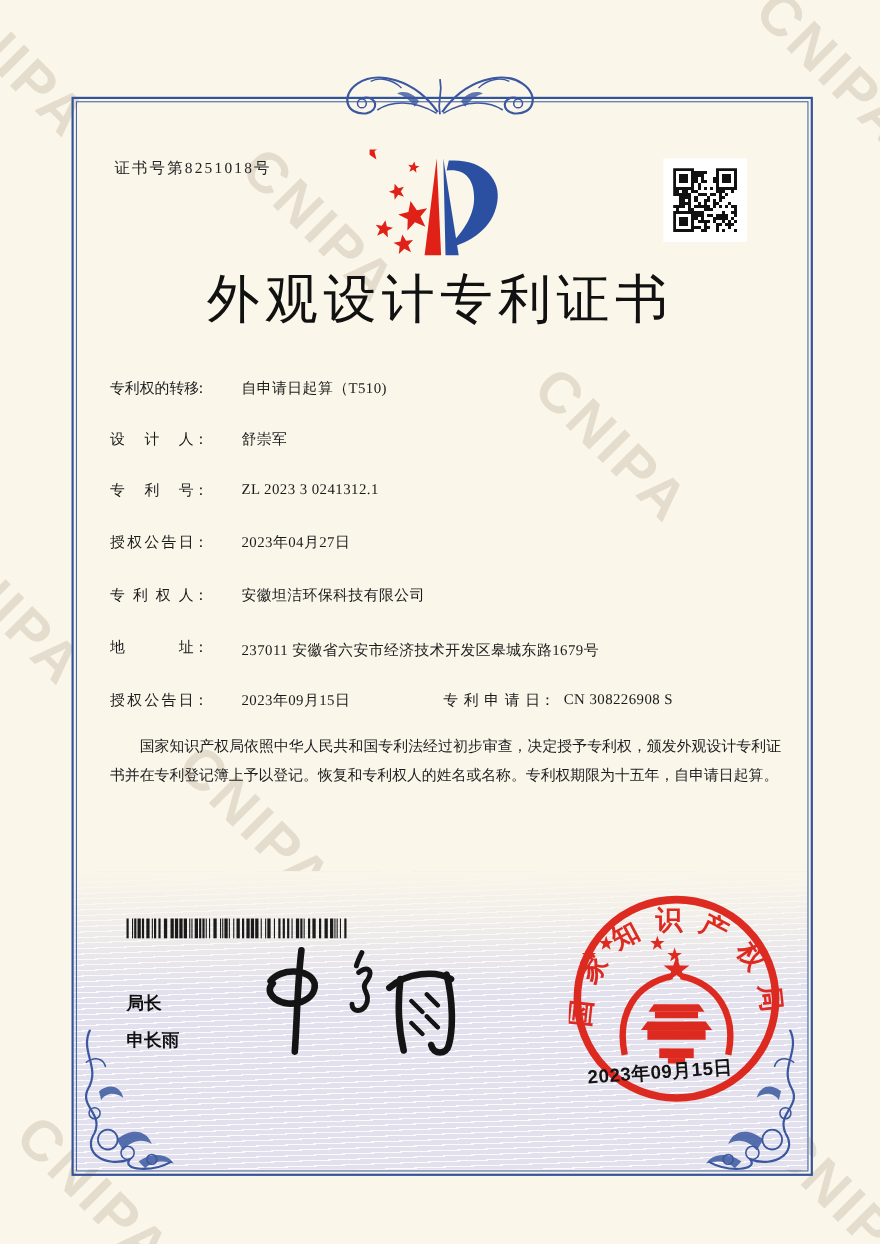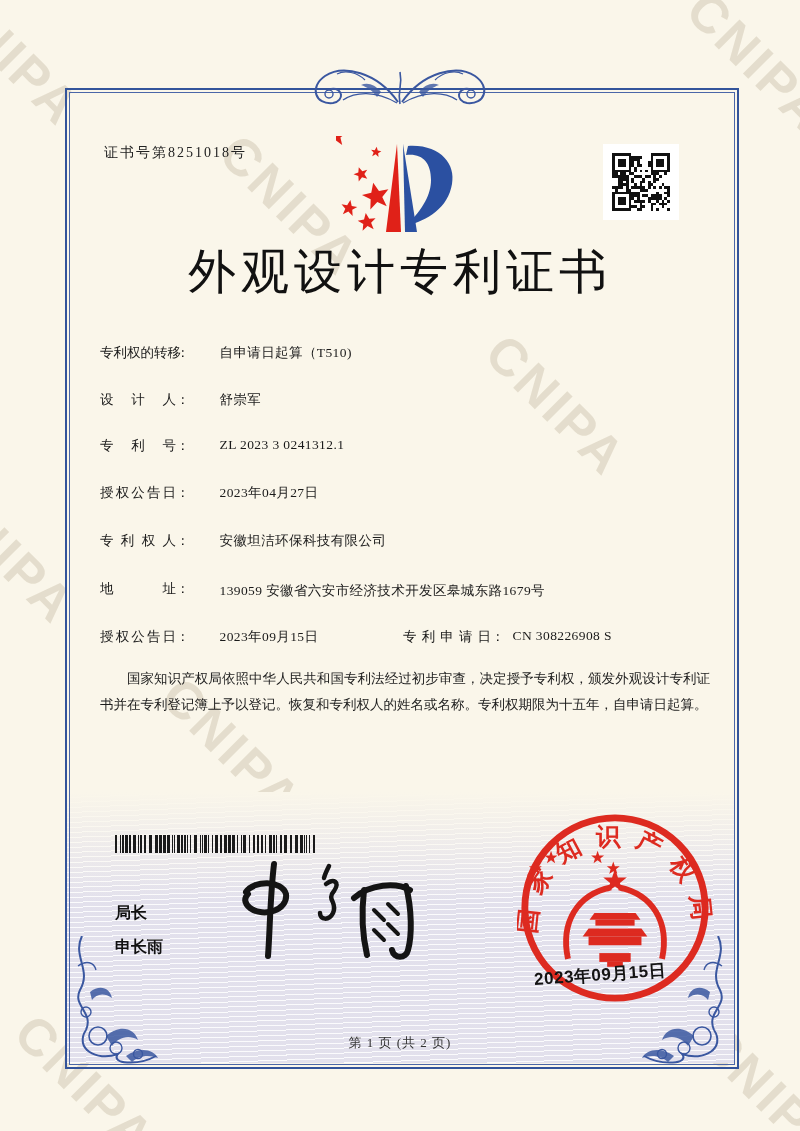--- a/index.html
+++ b/index.html
@@ -310,21 +310,21 @@
     <div class="frow" style="top:93px">
       <span class="flabel">专利号</span><span class="fcolon">：</span><span class="fvalue">ZL 2023 3 0241312.1</span>
     </div>
     <div class="frow" style="top:140px">
       <span class="flabel">授权公告日</span><span class="fcolon">：</span><span class="fvalue">2023年04月27日</span>
     </div>
     <div class="frow" style="top:188px">
       <span class="flabel">专利权人</span><span class="fcolon">：</span><span class="fvalue">安徽坦洁环保科技有限公司</span>
     </div>
     <div class="frow addr" style="top:236px">
-      <span class="flabel">地址</span><span class="fcolon">：</span><span class="fvalue"><span>139059 安徽省六安市经济技术开发区皋城东路1679号</span><br></span>
+      <span class="flabel">地址</span><span class="fcolon">：</span><span class="fvalue"><span>237011 安徽省六安市经济技术开发区皋城东路1679号</span><br></span>
     </div>
     <div class="frow" style="top:284px">
       <span class="flabel">授权公告日</span><span class="fcolon">：</span><span class="fvalue">2023年09月15日</span>
       <span class="pair2">
         <span class="flabel">专利申请日</span><span class="fcolon">：</span><span class="fvalue">CN 308226908 S</span>
       </span>
     </div>
   </div>
 
   <div class="body-text">
@@ -474,17 +474,16 @@
         <rect x="73" y="129" width="54" height="9"></rect>
         <path d="M52,152 C44,114 62,86 96,79" fill="none" stroke="#dd2318" stroke-width="6"></path>
         <path d="M148,152 C156,114 138,86 104,79" fill="none" stroke="#dd2318" stroke-width="6"></path>
         <rect x="84" y="146" width="32" height="9"></rect>
         <rect x="92" y="155" width="16" height="5"></rect>
       </g>
     </g>
   </svg>
   <div class="seal-date">2023年09月15日</div>
 
-  <div class="page-info">第 1 页 (共 2 页)</div>
 
 
 
 </div>
 
 </body></html>

